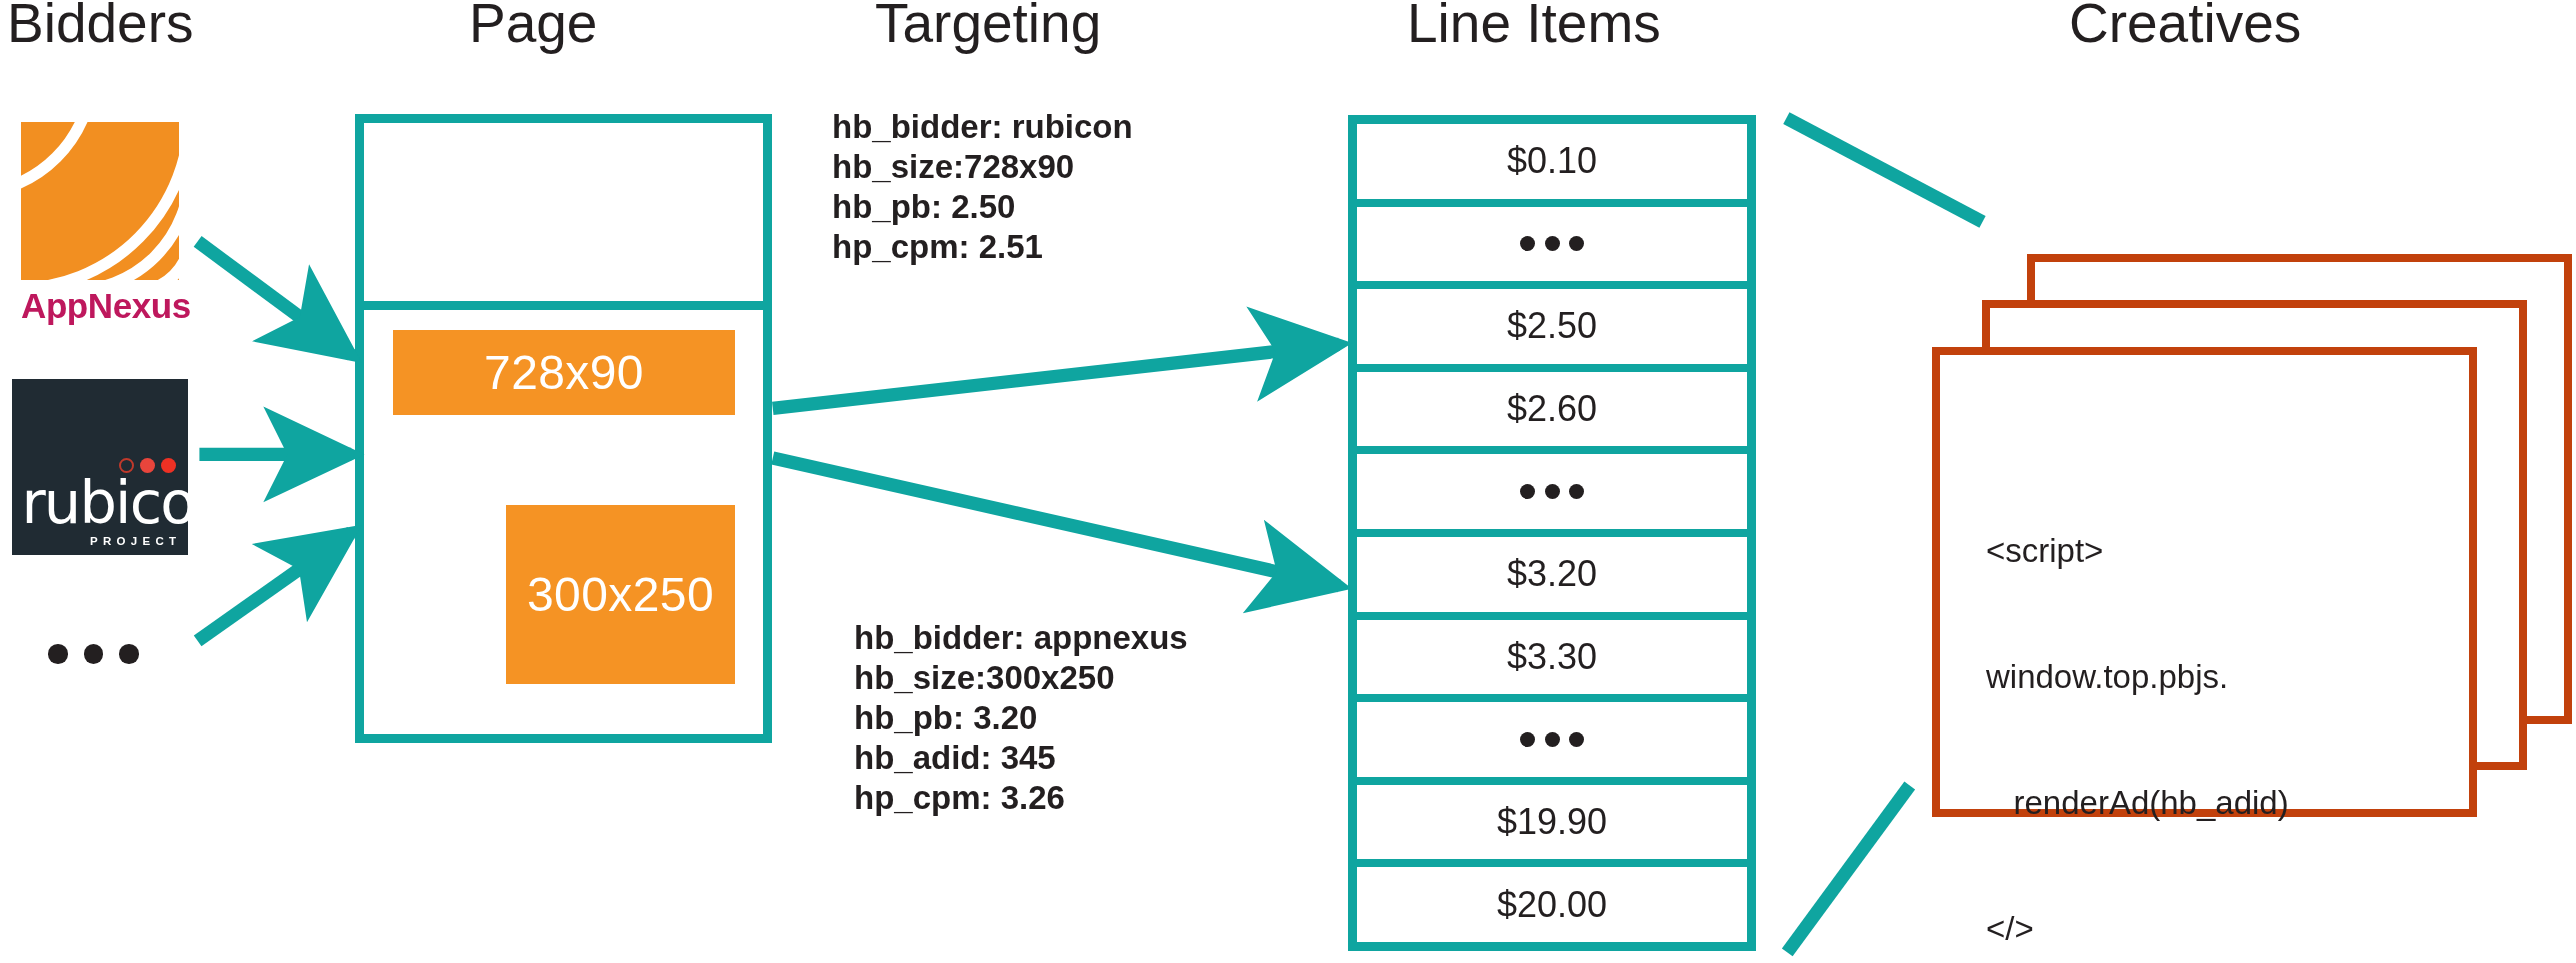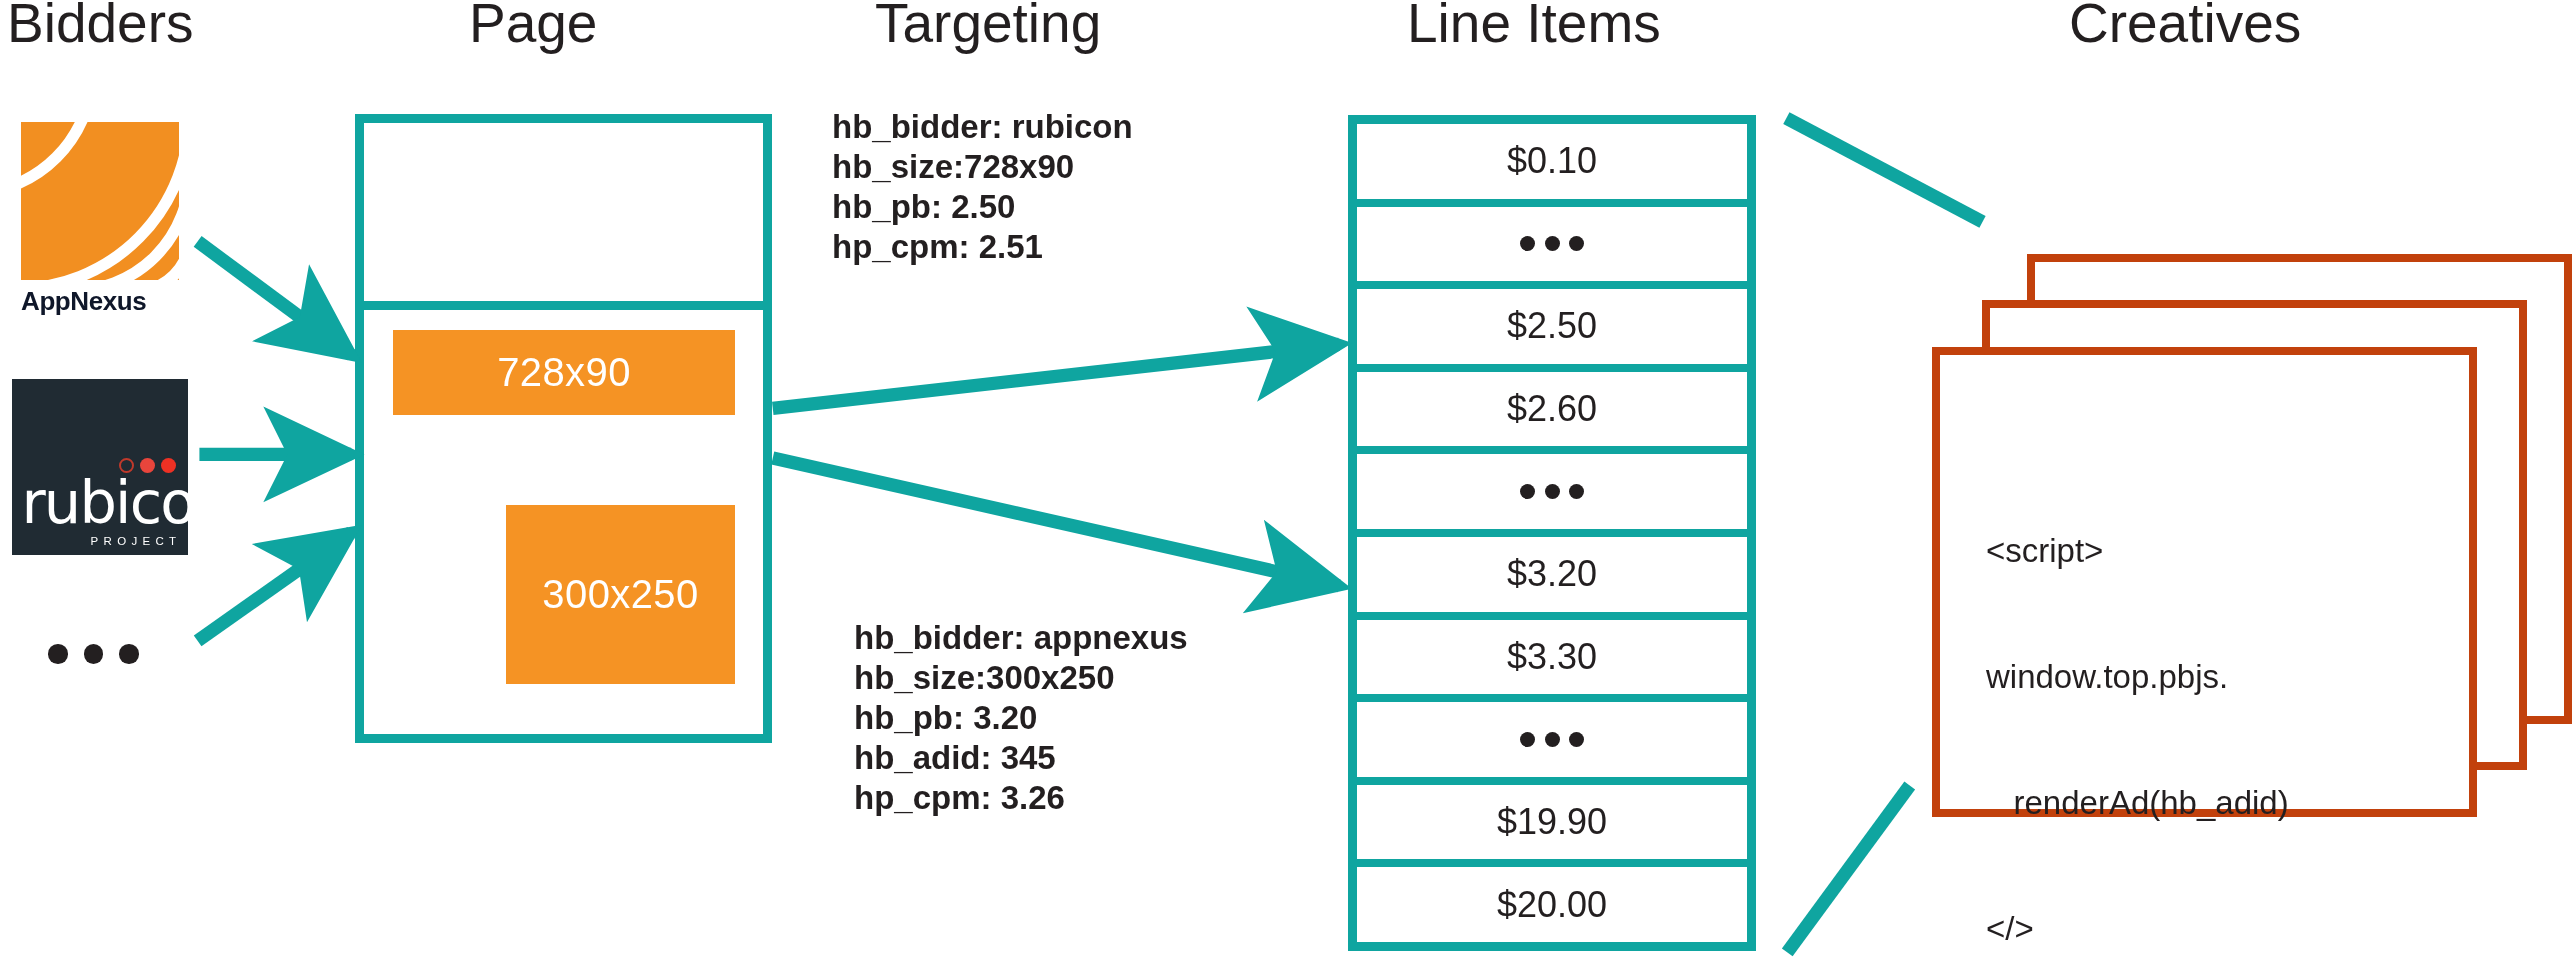--- a/index.html
+++ b/index.html
@@ -29,23 +29,23 @@
   
   .appnexus-logo{
     width:158px;height:158px;
     background:#f28f21;
     overflow:hidden;
     position:absolute;
   }
   .appnexus-logo svg{display:block;}
   .appnexus-label{
     position:absolute;
-    font-size:26px;
+    font-size:35px;
     font-weight:700;
-    color:#0f172a;
+    color:#be185d;
     letter-spacing:-0.4px;
     white-space:nowrap;
     text-align:center;
   }
   .rubicon-logo{
     position:absolute;
     width:176px;height:176px;
     background:#202b33;
     overflow:hidden;
   }
@@ -58,21 +58,21 @@
     letter-spacing:-1.8px;
     line-height:1;
     font-family:"DejaVu Sans",sans-serif;
   }
   .rubicon-sub{
     position:absolute;
     right:7px;bottom:8px;
     color:#ffffff;
     font-size:11.5px;
     letter-spacing:5.3px;
-    font-weight:400;
+    font-weight:700;
   }
   .rubicon-dots{
     position:absolute;
     right:12.4px;
     bottom:82px;
     display:flex;
     gap:6.2px;
   }
   .rdot{width:15px;height:15px;border-radius:50%;}
   .rdot.hollow{background:transparent;border:2.7px solid #c0392b;box-sizing:border-box;}
@@ -102,21 +102,21 @@
     position:absolute;
     background:#0fa5a0;
   }
   .ad-slot{
     position:absolute;
     background:#f59324;
     color:#ffffff;
     display:flex;
     align-items:center;
     justify-content:center;
-    font-size:40px;
+    font-size:48px;
     font-weight:400;
     letter-spacing:0.4px;
   }
 
   
   .targeting-block{
     position:absolute;
     font-size:33px;
     font-weight:700;
     line-height:40px;

